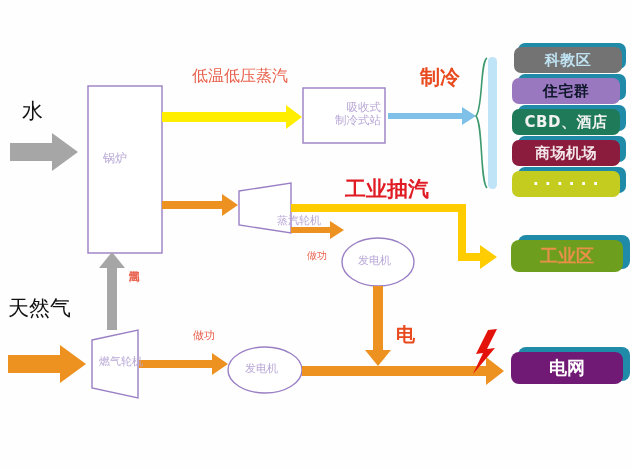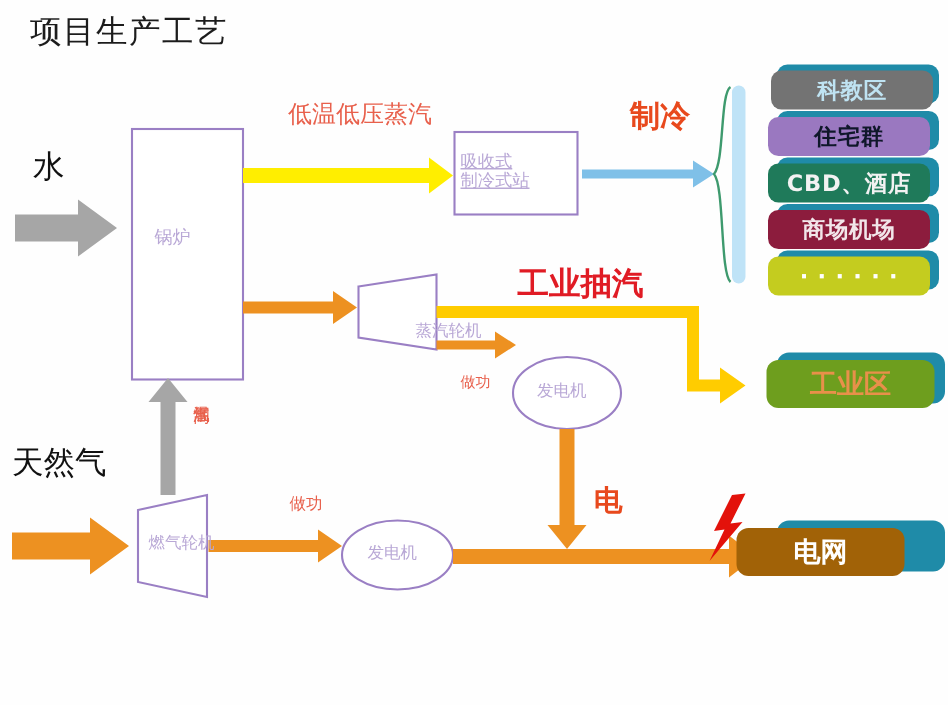--- a/index.html
+++ b/index.html
@@ -86,21 +86,21 @@
     color: #e8491d;
   }
 
   
   .eq {
     font-size: 12px;
     color: #b9a8d6;
     text-align: center;
   }
   .eq-boiler   { left: 103px; top: 152px; }
-  .eq-chiller  { left: 310px; top: 103px; text-align:left; width: 74px; left:307px; top:101px; font-size: 11.5px; text-decoration: underline; }
+  .eq-chiller  { left: 310px; top: 103px; text-align:right; width: 74px; left:307px; top:101px; font-size: 11.5px; }
   .eq-steamturb{ left: 243px; top: 215px; font-size: 11px; color:#b9a8d6;margin-left:34px; }
   .eq-gasturb  { left: 99px;  top: 356px; font-size: 11px; }
   .eq-gen1     { left: 358px; top: 255px; font-size: 11px; }
   .eq-gen2     { left: 245px; top: 363px; font-size: 11px; }
 
   
   .chip {
     position: absolute;
     width: 108px;
     height: 26px;
@@ -213,21 +213,20 @@
 
     <g>
       <path d="M302,366 L486,366 L486,357 L504,371 L486,385 L486,376 L302,376 Z" fill="#ed9121"></path>
     </g>
 
     <g>
       <path d="M488,330 L476,354 L483,353 L473,374 L495,348 L487,349 L497,329 Z" fill="#e3120b"></path>
     </g>
   </svg>
 
-  <div class="txt title">项目生产工艺</div>
 
   <div class="txt io-label lbl-water">水</div>
   <div class="txt io-label lbl-gas">天然气</div>
 
   <div class="txt ann ann-lowsteam">低温低压蒸汽</div>
 
 
   <div class="txt ann ann-flue">高温烟气</div>
   <div class="txt ann ann-work1">做功</div>
   <div class="txt ann ann-work2">做功</div>
@@ -258,16 +257,16 @@
       <div class="chip-shadow" style="left: 518px; top: 136px;"></div>
       <div class="chip" style="left: 512px; top: 140px; background: rgb(140, 28, 61); color: rgb(242, 230, 234);">商场机场</div>
       <div class="chip-shadow" style="left: 518px; top: 167px;"></div>
       <div class="chip" style="left: 512px; top: 171px; background: rgb(196, 204, 31); color: rgb(255, 255, 255);">· · · · · ·</div>
     </div>
 
   <div id="destination-stack">
       <div class="bigbox-shadow" style="left: 518px; top: 235px; background: rgb(31, 139, 168);"></div>
       <div class="bigbox" style="left: 511px; top: 240px; background: rgb(110, 158, 30); color: rgb(232, 144, 74);">工业区</div>
       <div class="bigbox-shadow" style="left: 518px; top: 347px; background: rgb(31, 139, 168);"></div>
-      <div class="bigbox" style="left: 491px; top: 352px; background: #a16207; color: rgb(255, 255, 255);">电网</div>
+      <div class="bigbox" style="left: 511px; top: 352px; background: #701a75; color: rgb(255, 255, 255);">电网</div>
     </div>
 
 </div>
 
 </body></html>

